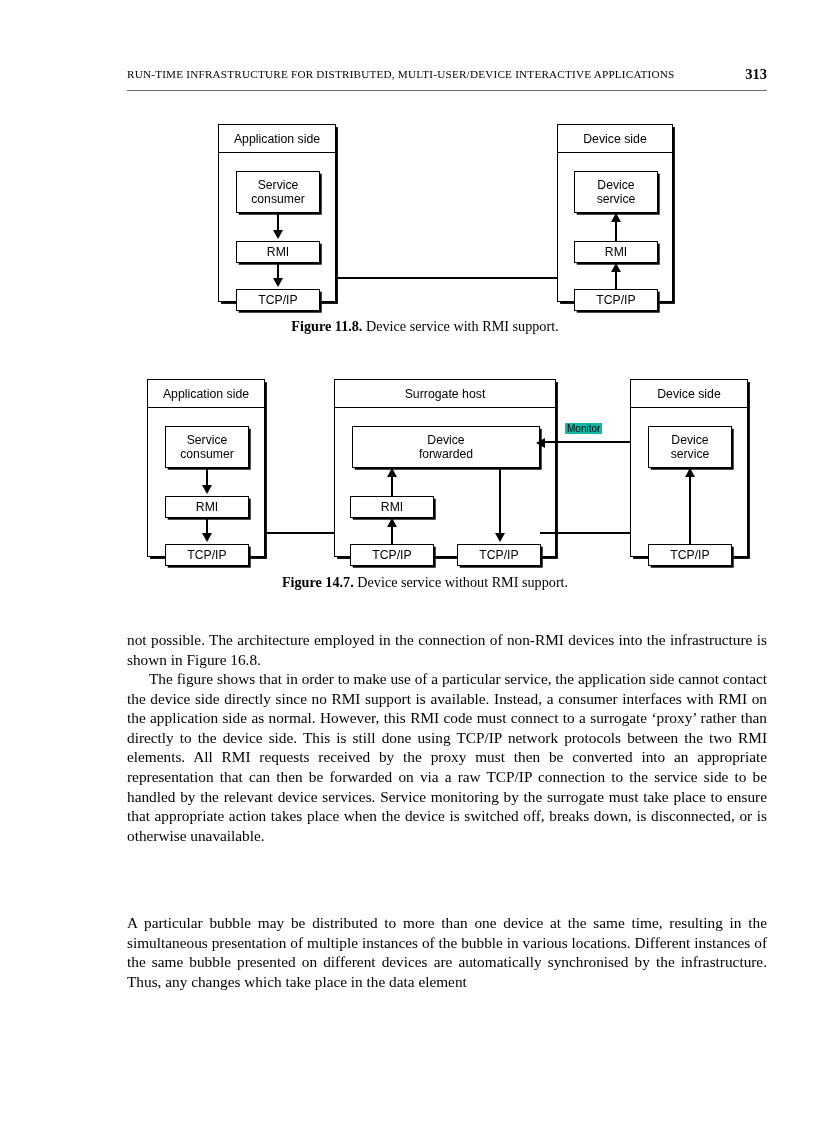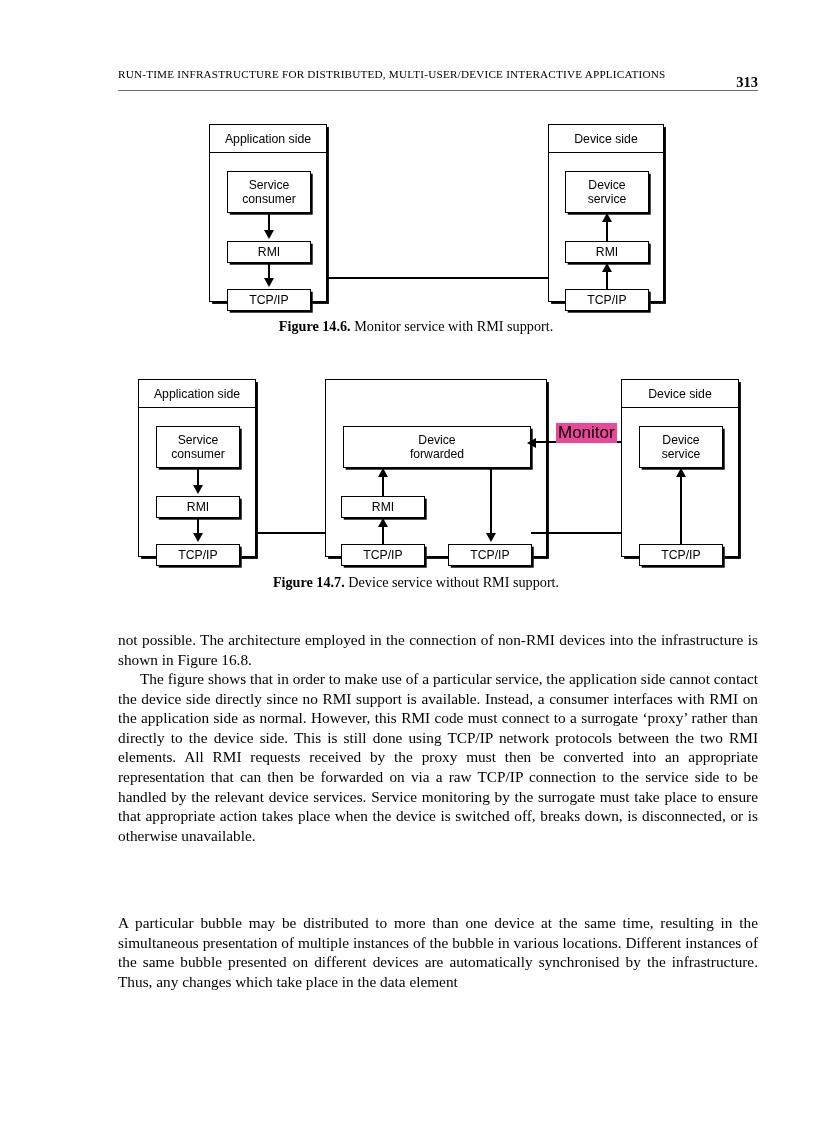--- a/index.html
+++ b/index.html
@@ -4,38 +4,38 @@
 <style>
   html,body{margin:0;padding:0;}
   body{
     width:816px;height:1123px;
     background:#ffffff;
     font-family:"Liberation Serif", serif;
     color:#000;
     position:relative;
     overflow:hidden;
   }
-  .page{position:absolute;left:8px;top:0;width:704px;height:1123px;}
+  .page{position:absolute;left:17px;top:0;width:704px;height:1123px;}
 
   
   .runhead{
     position:absolute;left:110px;top:68px;width:640px;height:20px;
   }
   .runhead-title{
     position:absolute;left:0;top:0;
     font-family:"Liberation Serif", serif;
     font-size:11.2px;letter-spacing:.018em;
     white-space:nowrap;
     font-variant:small-caps;
     text-transform:uppercase;
   }
   .runhead-folio{
     position:absolute;right:0;top:-2px;
     font-family:"Liberation Serif", serif;
-    font-weight:bold;font-size:14.5px;margin-top:8px;
+    font-weight:bold;font-size:14.5px;
   }
   .runhead-rule{
     position:absolute;left:110px;top:90px;width:640px;height:1.4px;
     background:#6f6f6f;
   }
 
   
   .fig{position:absolute;}
   
   .panel{
@@ -92,23 +92,23 @@
     border-left:9px solid #000;
   }
   .arrow-left{
     border-top:5.5px solid transparent;
     border-bottom:5.5px solid transparent;
     border-right:9px solid #000;
   }
   .edge-label{
     position:absolute;
     font-family:"Liberation Sans", sans-serif;
-    font-size:17px;
+    font-size:10px;
     white-space:nowrap;
-    background:#ec4899;
+    background:#14b8a6;
     padding:0 2px;
     text-align:right;
   }
 
   
   .caption{
     position:absolute;
     width:816px;left:0;
     text-align:center;
     font-family:"Liberation Serif", serif;
@@ -196,22 +196,22 @@
 
       <div class="ln vline" style="left:57px;top:145px;height:19px;"></div>
       <div class="arrow arrow-up" style="left:52.5px;top:138px;"></div>
 
       <div class="node" style="left:16px;top:164px;width:84px;height:22px;">
         <span>TCP/IP</span>
       </div>
     </div>
 
     <div class="caption" style="top:318px;">
-      <b>Figure 14.6.</b>
-      <span class="cap-text">Monitor service with RMI support.</span>
+      <b>Figure 11.8.</b>
+      <span class="cap-text">Device service with RMI support.</span>
     </div>
   </div>
 
   <div class="fig" style="left:0;top:0;width:816px;height:1123px;">
 
     <div class="panel" style="left:130px;top:379px;width:118px;height:178px;">
       <div class="panel-title">Application side</div>
 
       <div class="node" style="left:17px;top:46px;width:84px;height:42px;">
         <span>
@@ -232,20 +232,21 @@
 
       <div class="node" style="left:17px;top:164px;width:84px;height:22px;">
         <span>TCP/IP</span>
       </div>
     </div>
 
     <div class="ln hline" style="left:247px;top:532px;width:87px;"></div>
     <div class="arrow arrow-right" style="left:331px;top:528.5px;"></div>
 
     <div class="panel" style="left:317px;top:379px;width:222px;height:178px;">
+      <div class="panel-title">Surrogate host</div>
 
       <div class="node" style="left:17px;top:46px;width:188px;height:42px;">
         <span>
           <span>Device</span>
           <span>forwarded</span>
         </span>
       </div>
 
       <div class="ln vline" style="left:56px;top:95px;height:21px;"></div>
       <div class="arrow arrow-up" style="left:51.5px;top:88px;"></div>

